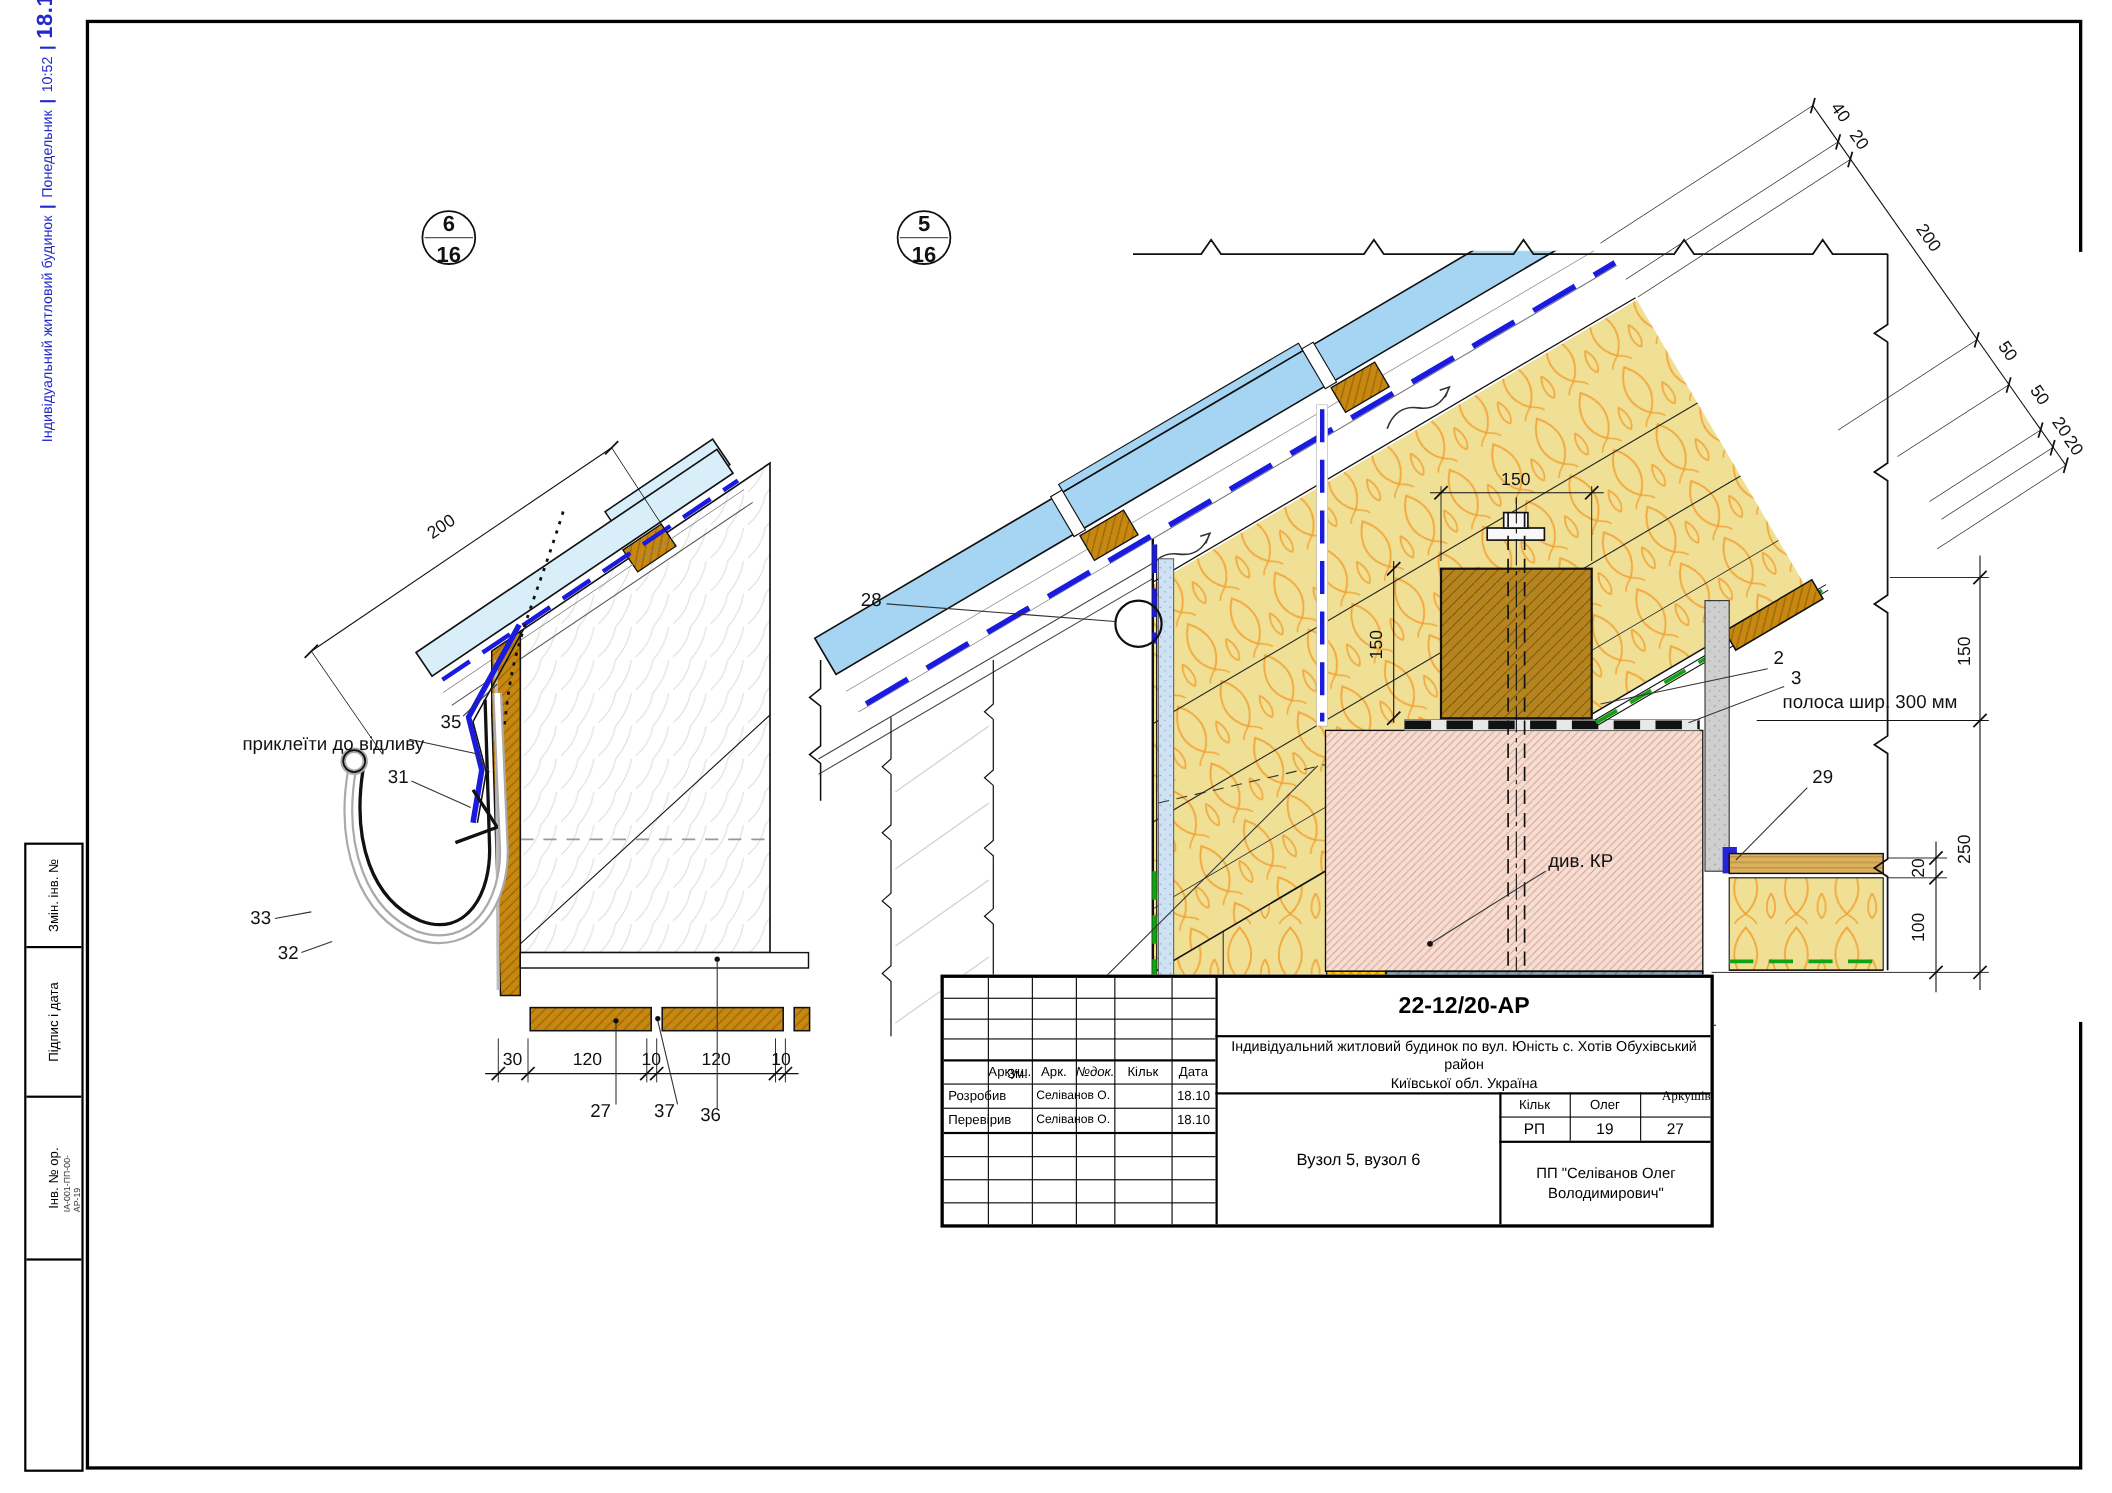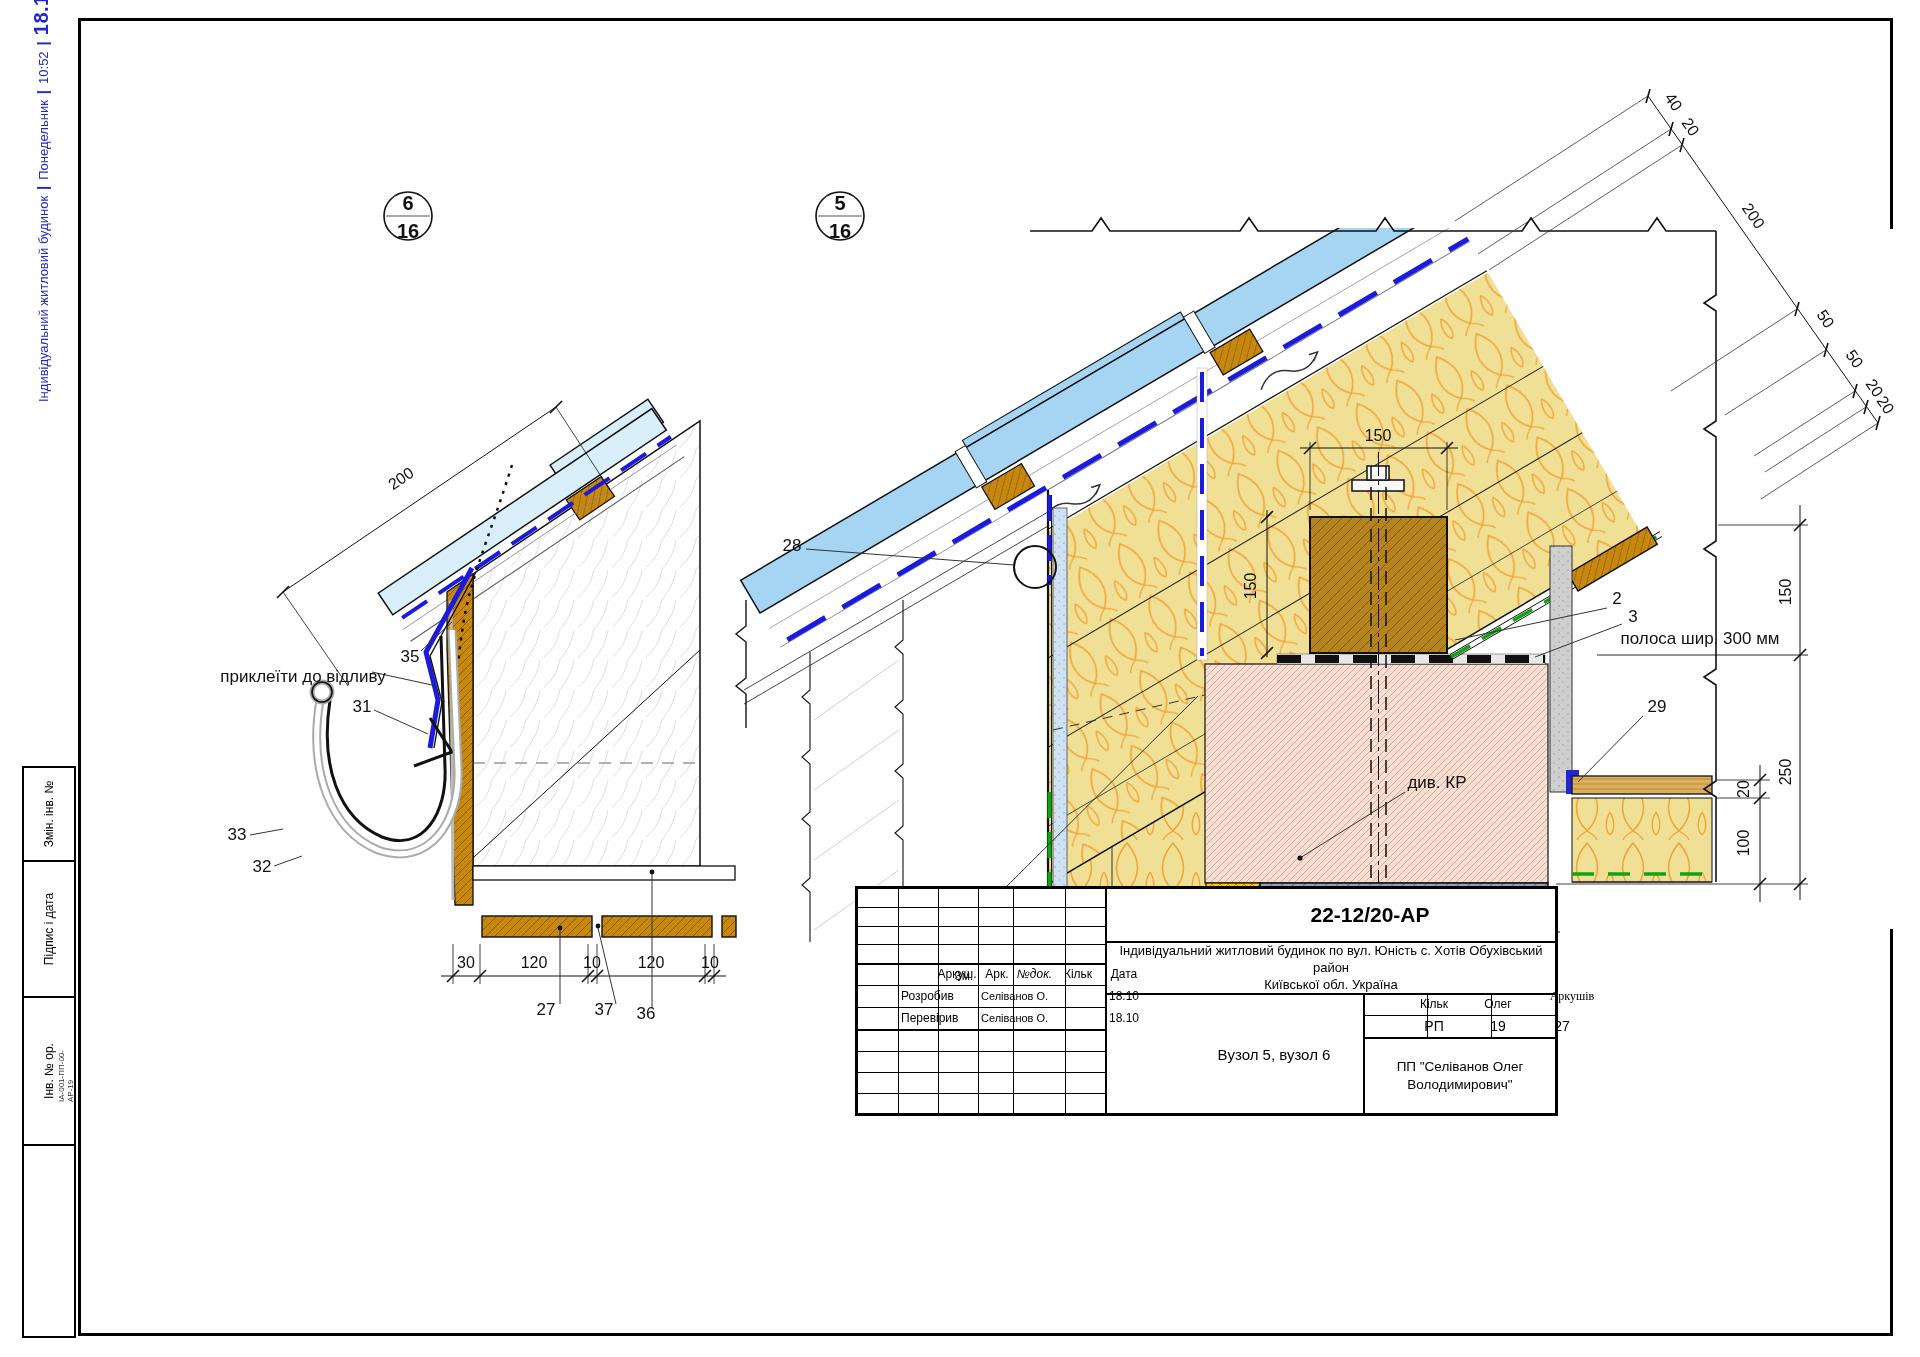--- a/index.html
+++ b/index.html
@@ -19,21 +19,21 @@
          font-size:8px;line-height:9px;color:#333;white-space:nowrap;}
   svg{position:absolute;left:0;top:0;}
   svg text{font-family:"Liberation Sans",sans-serif;fill:#111;}
   .dim{font-size:16px;}
   .co{font-size:17px;}
   .note{font-size:17px;}
   .badge{font-size:20px;font-weight:700;}
   
   .tb{position:absolute;left:855px;top:886px;width:697px;height:224px;border:3px solid #000;box-sizing:content-box;background:#fff;}
   .tb .hl,.tb .vl{position:absolute;background:#000;}
-  .tb .txt{position:absolute;font-size:12px;color:#000;display:flex;align-items:center;justify-content:center;text-align:center;padding-left:39px;}
+  .tb .txt{position:absolute;font-size:12px;color:#000;display:flex;align-items:center;justify-content:center;text-align:center;}
   .tb .left{justify-content:flex-start;text-align:left;}
   .tb .docnum{font-size:21px;font-weight:700;}
   .tb .small{font-size:11px;}
 </style>
 </head>
 <body>
 
 <div class="sheet">
 
   <div class="frame"></div>

